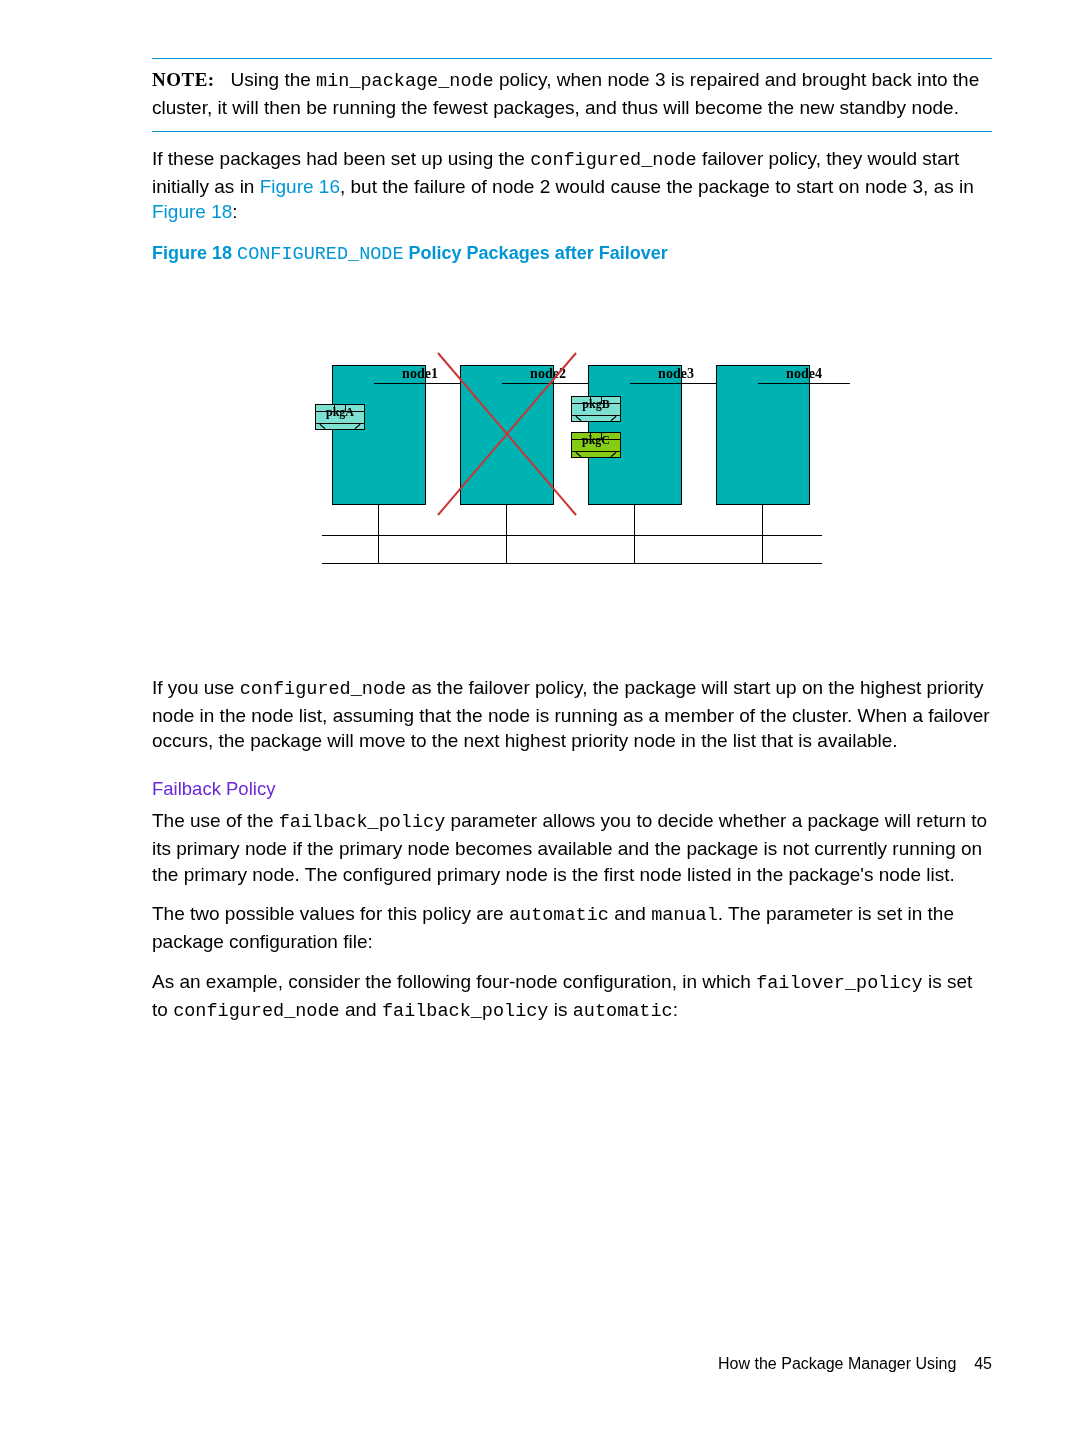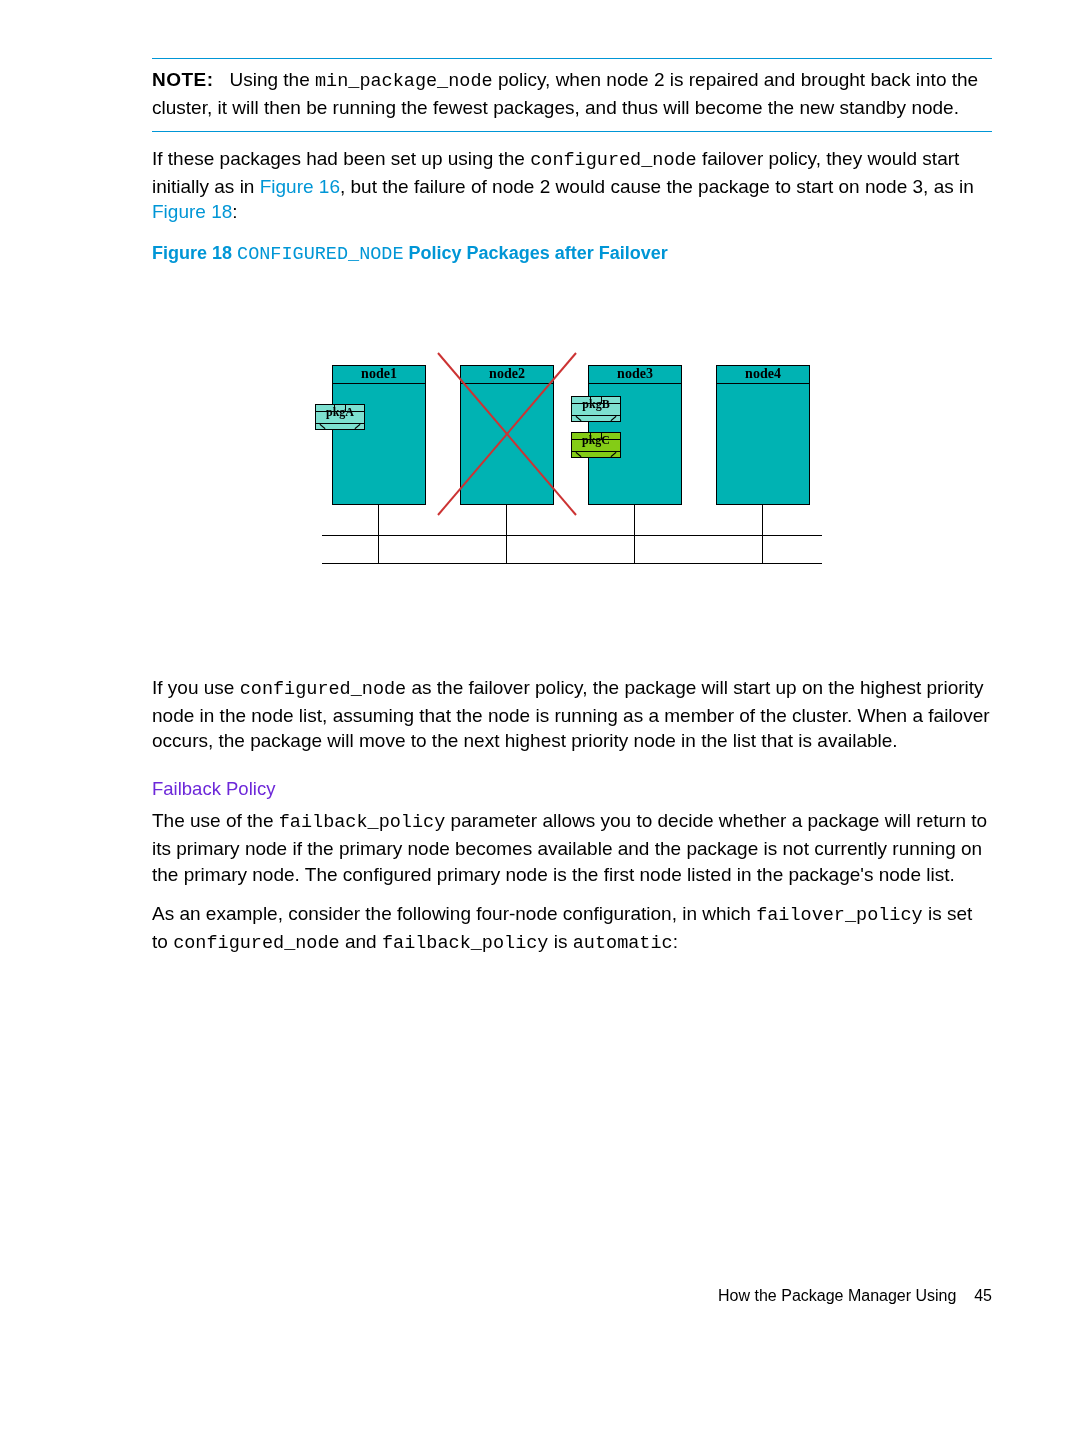--- a/index.html
+++ b/index.html
@@ -25,20 +25,21 @@
     margin: 0;
   }
   .note-text {
     font-size: 19px;
     line-height: 1.35;
     margin: 8px 0 10px 0;
   }
   .note-label {
     font-weight: bold;
     letter-spacing: 0.5px;
+    font-family: Liberation Serif, serif;
   }
   code, .mono {
     font-family: Liberation Mono, monospace;
     font-size: 18.5px;
   }
   .para {
     font-size: 19px;
     line-height: 1.35;
     margin: 14px 0 12px 0;
   }
@@ -86,20 +87,21 @@
   }
   .node-label-row {
     position: absolute;
     top: -1px;
     width: 100%;
     display: flex;
     justify-content: center;
     font-family: "Times New Roman", serif;
     font-weight: bold;
     font-size: 14px;
+    padding-left: 41px;
   }
   .node-label {
     background: transparent;
     border-bottom: 1px solid #000;
     width: 100%;
     text-align: center;
     padding: 1px 0;
   }
   .pkg {
     position: absolute;
@@ -161,21 +163,21 @@
   }
 </style>
 </head>
 <body>
 
 <div class="page">
 
   <hr class="hr">
   <div class="note-block">
     <p class="note-text">
-      <span class="note-label">NOTE:</span>&nbsp;&nbsp;&nbsp;<span>Using the </span><span class="mono">min_package_node</span><span> policy, when node 2 is repaired and brought back into the cluster, it will then be running the fewest packages, and thus will become the new standby node.</span>
+      <span class="note-label">NOTE:</span>&nbsp;&nbsp;&nbsp;<span>Using the </span><span class="mono">min_package_node</span><span> policy, when node 3 is repaired and brought back into the cluster, it will then be running the fewest packages, and thus will become the new standby node.</span>
     </p>
   </div>
   <hr class="hr">
 
   <p class="para">
     <span>If these packages had been set up using the </span><span class="mono">configured_node</span><span> failover policy, they would start initially as in </span><span class="xref">Figure 16</span><span>, but the failure of node 2 would cause the package to start on node 3, as in </span><span class="xref">Figure 18</span><span>:</span>
   </p>
 
   <p class="fig-caption">
     <span>Figure 18 </span><span class="mono">CONFIGURED_NODE</span><span> Policy Packages after Failover</span>
@@ -251,20 +253,23 @@
   <p class="para">
     <span>If you use </span><span class="mono">configured_node</span><span> as the failover policy, the package will start up on the highest priority node in the node list, assuming that the node is running as a member of the cluster. When a failover occurs, the package will move to the next highest priority node in the list that is available.</span>
   </p>
 
   <div class="h3">Failback Policy</div>
 
   <p class="para" style="margin-top:8px">
     <span>The use of the </span><span class="mono">failback_policy</span><span> parameter allows you to decide whether a package will return to its primary node if the primary node becomes available and the package is not currently running on the primary node. The configured primary node is the first node listed in the package's node list.</span>
   </p>
 
+  <p class="para">
+    <span>The two possible values for this policy are </span><span class="mono">automatic</span><span> and </span><span class="mono">manual</span><span>. The parameter is set in the package configuration file:</span>
+  </p>
 
   <p class="para">
     <span>As an example, consider the following four-node configuration, in which </span><span class="mono">failover_policy</span><span> is set to </span><span class="mono">configured_node</span><span> and </span><span class="mono">failback_policy</span><span> is </span><span class="mono">automatic</span><span>:</span>
   </p>
 
   <div class="footer">
     <span>How the Package Manager Using</span>&nbsp;&nbsp;&nbsp;&nbsp;<span>45</span>
   </div>
 
 </div>

